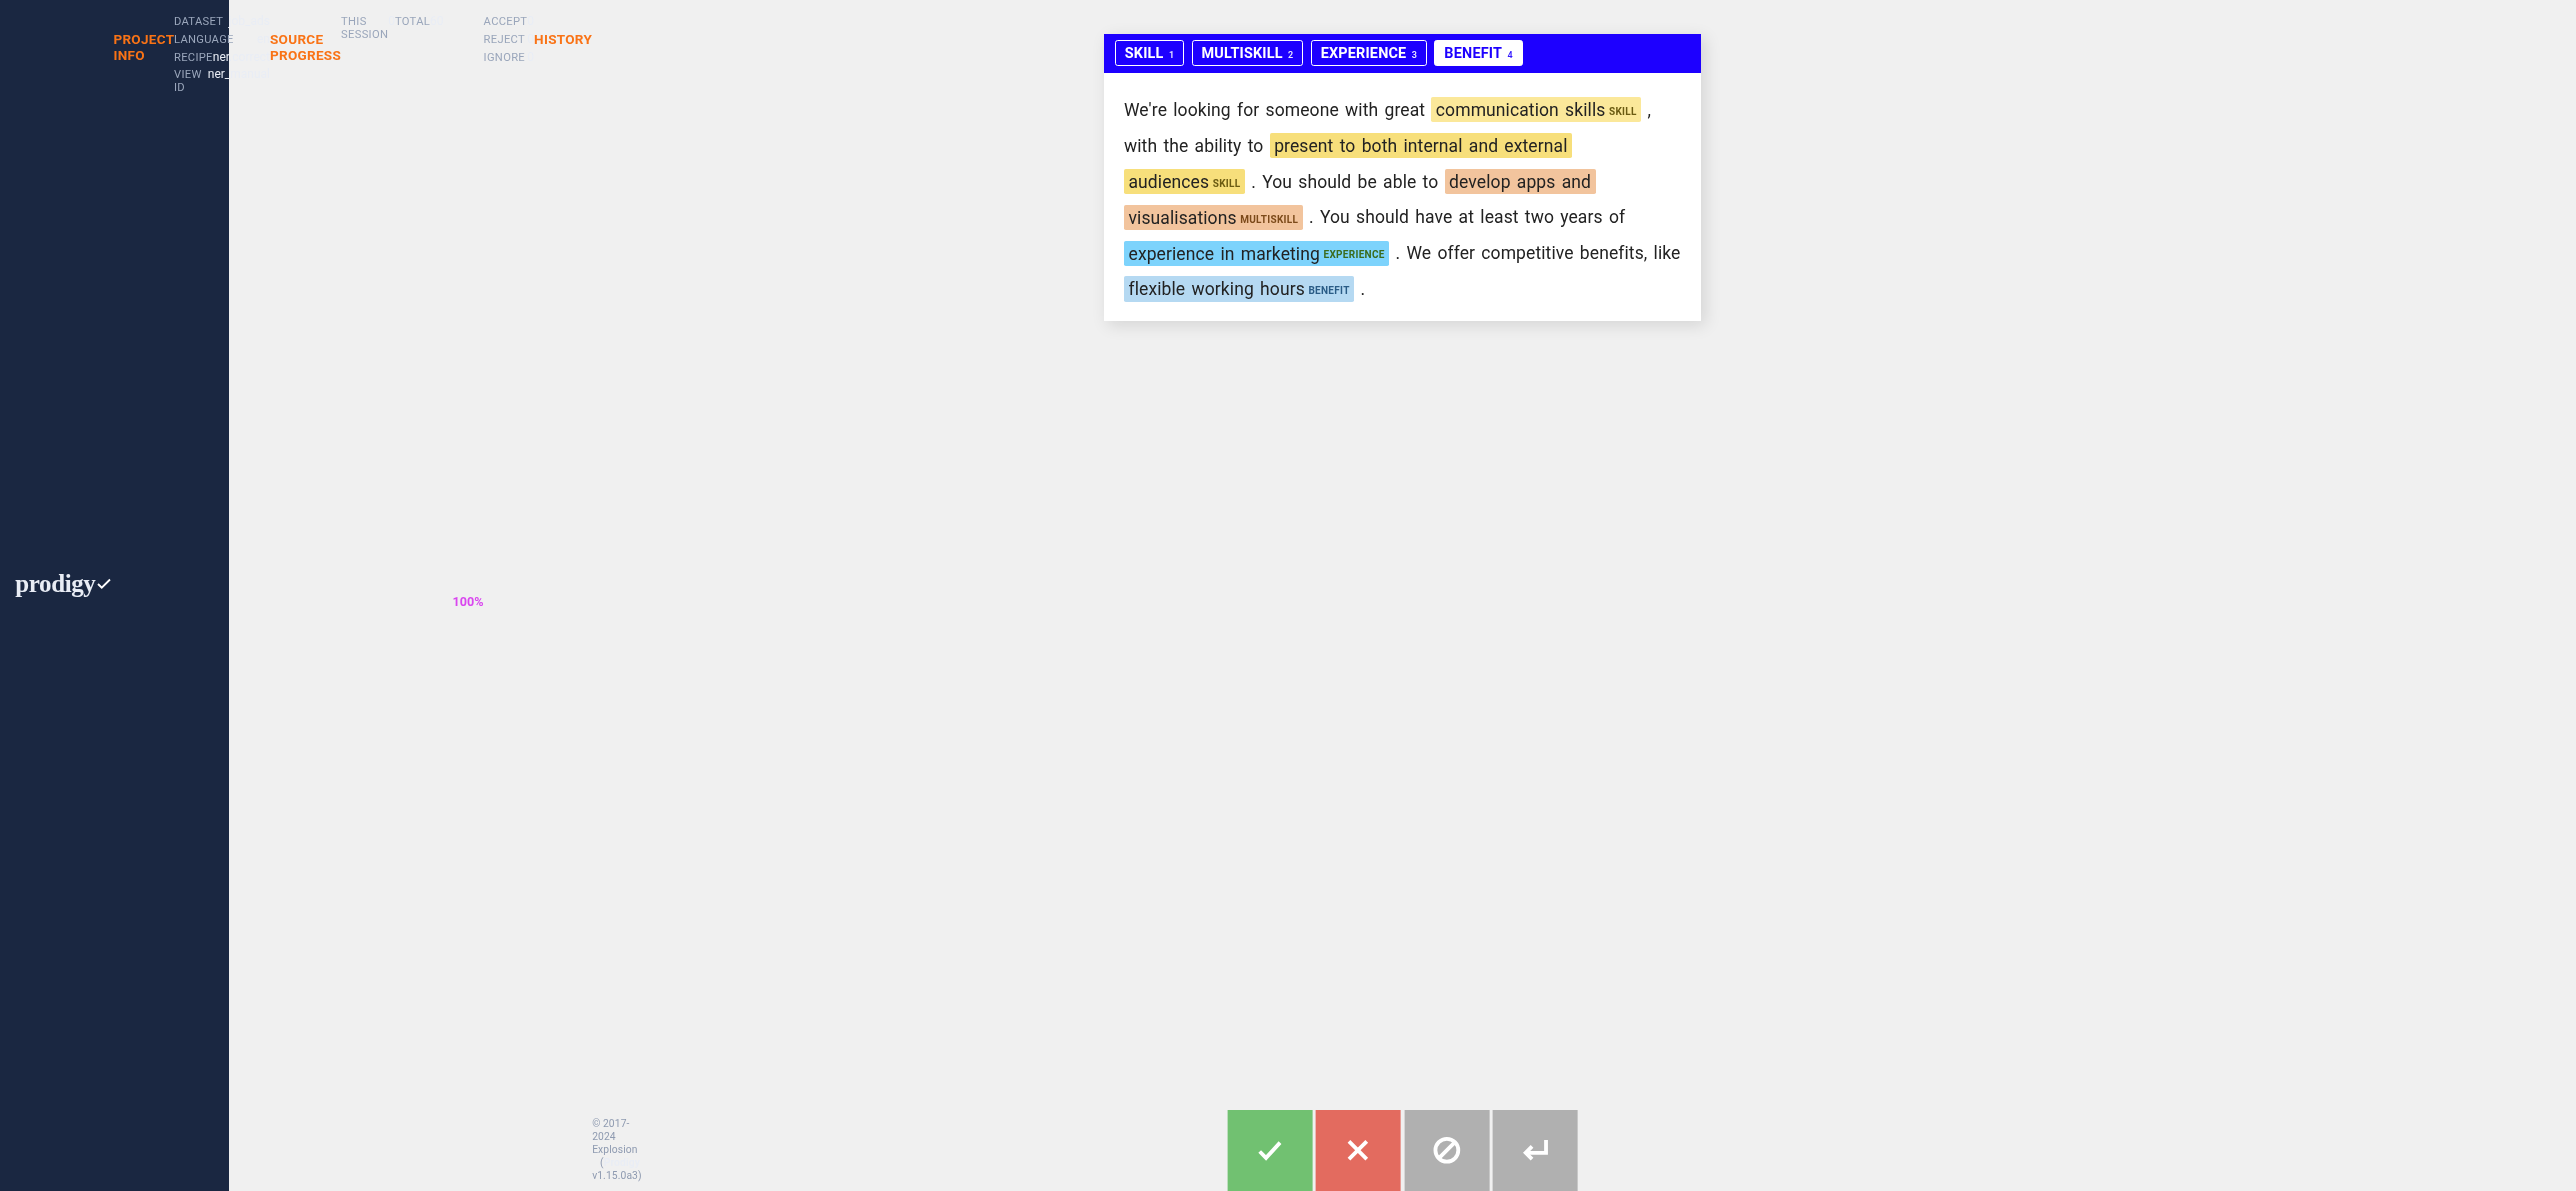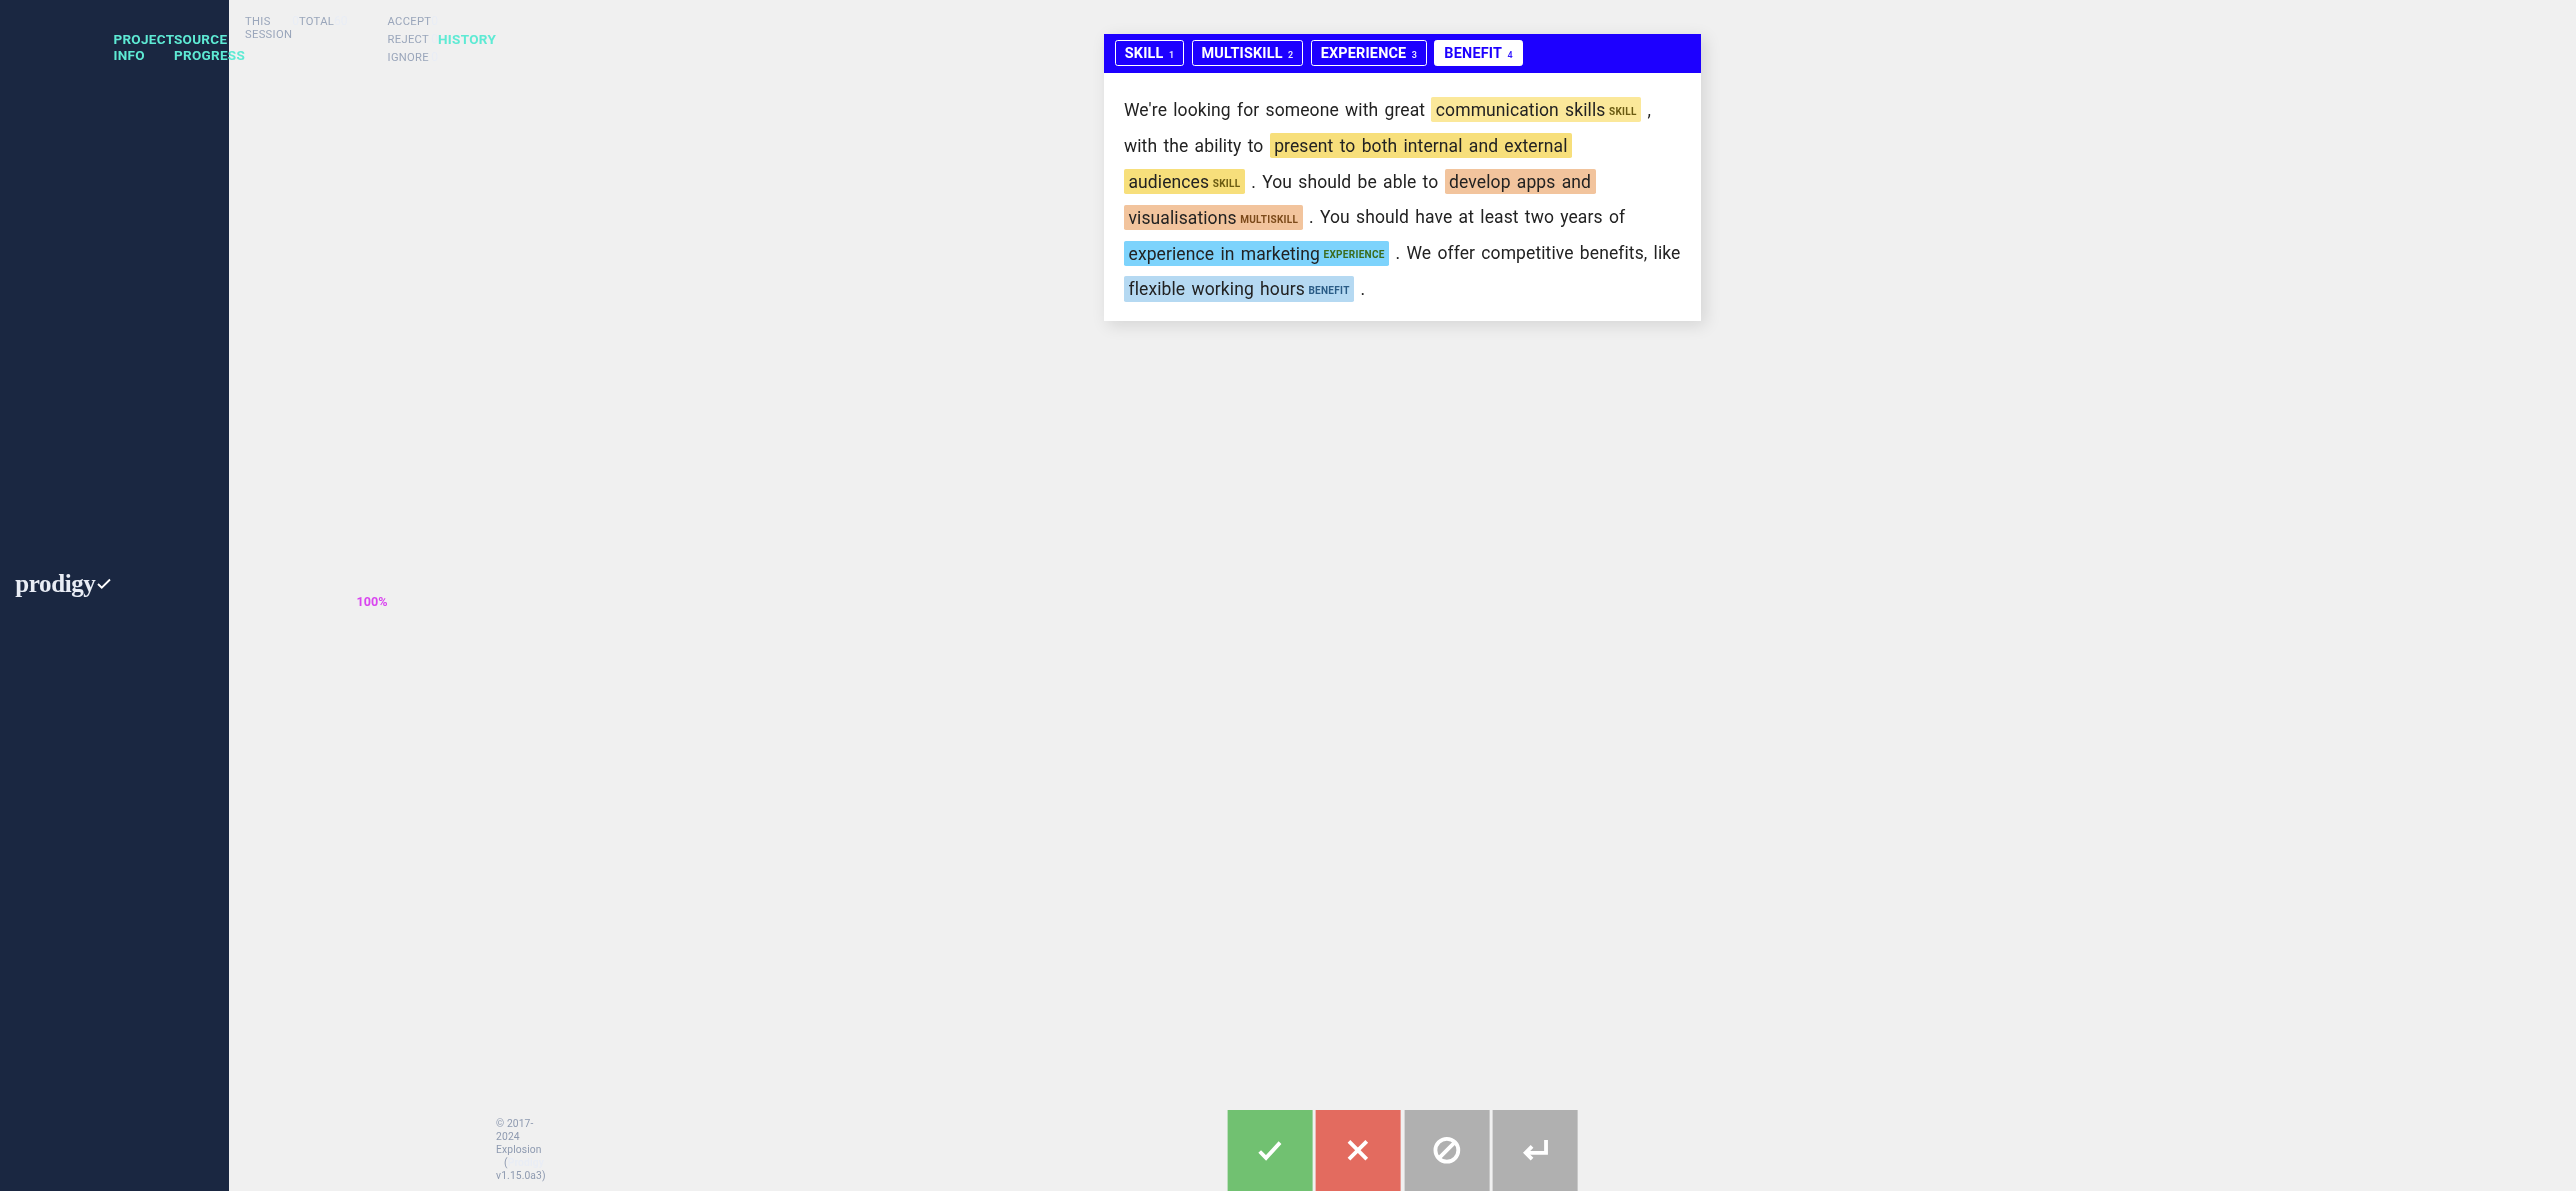--- a/index.html
+++ b/index.html
@@ -33,21 +33,21 @@
       stroke-width: 2.5;
       fill: none;
       width: 18px; height: 18px;
     }
     .section-title {
       font-size: 13.5px;
       font-weight: 700;
       letter-spacing: 0.3px;
       margin-bottom: 9px;
       margin-top: 18px;
-      color: #5eead4;
+      color: #f97316;
     }
     .section-title:first-of-type { margin-top: 0; }
     .kv-row {
       display: flex;
       justify-content: space-between;
       align-items: baseline;
       font-size: 12px;
       padding: 1.8px 0;
       color: #9aa6bb;
     }
@@ -199,20 +199,38 @@
 
 <aside class="sidebar">
   <div class="sidebar-header">
     <div class="logo">prodigy</div>
     <svg class="check-icon" viewBox="0 0 24 24">
         <polyline points="4 12 9 17 20 6"></polyline>
       </svg>
   </div>
 
   <div class="section-title">PROJECT INFO</div>
+  <div id="project-rows">
+      <div class="kv-row">
+        <span class="kv-key">DATASET</span>
+        <span class="val">job_ads</span>
+      </div>
+      <div class="kv-row">
+        <span class="kv-key">LANGUAGE</span>
+        <span class="val">en</span>
+      </div>
+      <div class="kv-row">
+        <span class="kv-key">RECIPE</span>
+        <span class="val">ner.correct</span>
+      </div>
+      <div class="kv-row">
+        <span class="kv-key">VIEW ID</span>
+        <span class="val">ner_manual</span>
+      </div>
+    </div>
 
   <div class="section-title">SOURCE PROGRESS</div>
   <div class="kv-row">
     <span class="kv-key">THIS SESSION</span>
     <span class="val">0</span>
   </div>
   <div class="kv-row">
     <span class="kv-key">TOTAL</span>
     <span class="val">60</span>
   </div>

